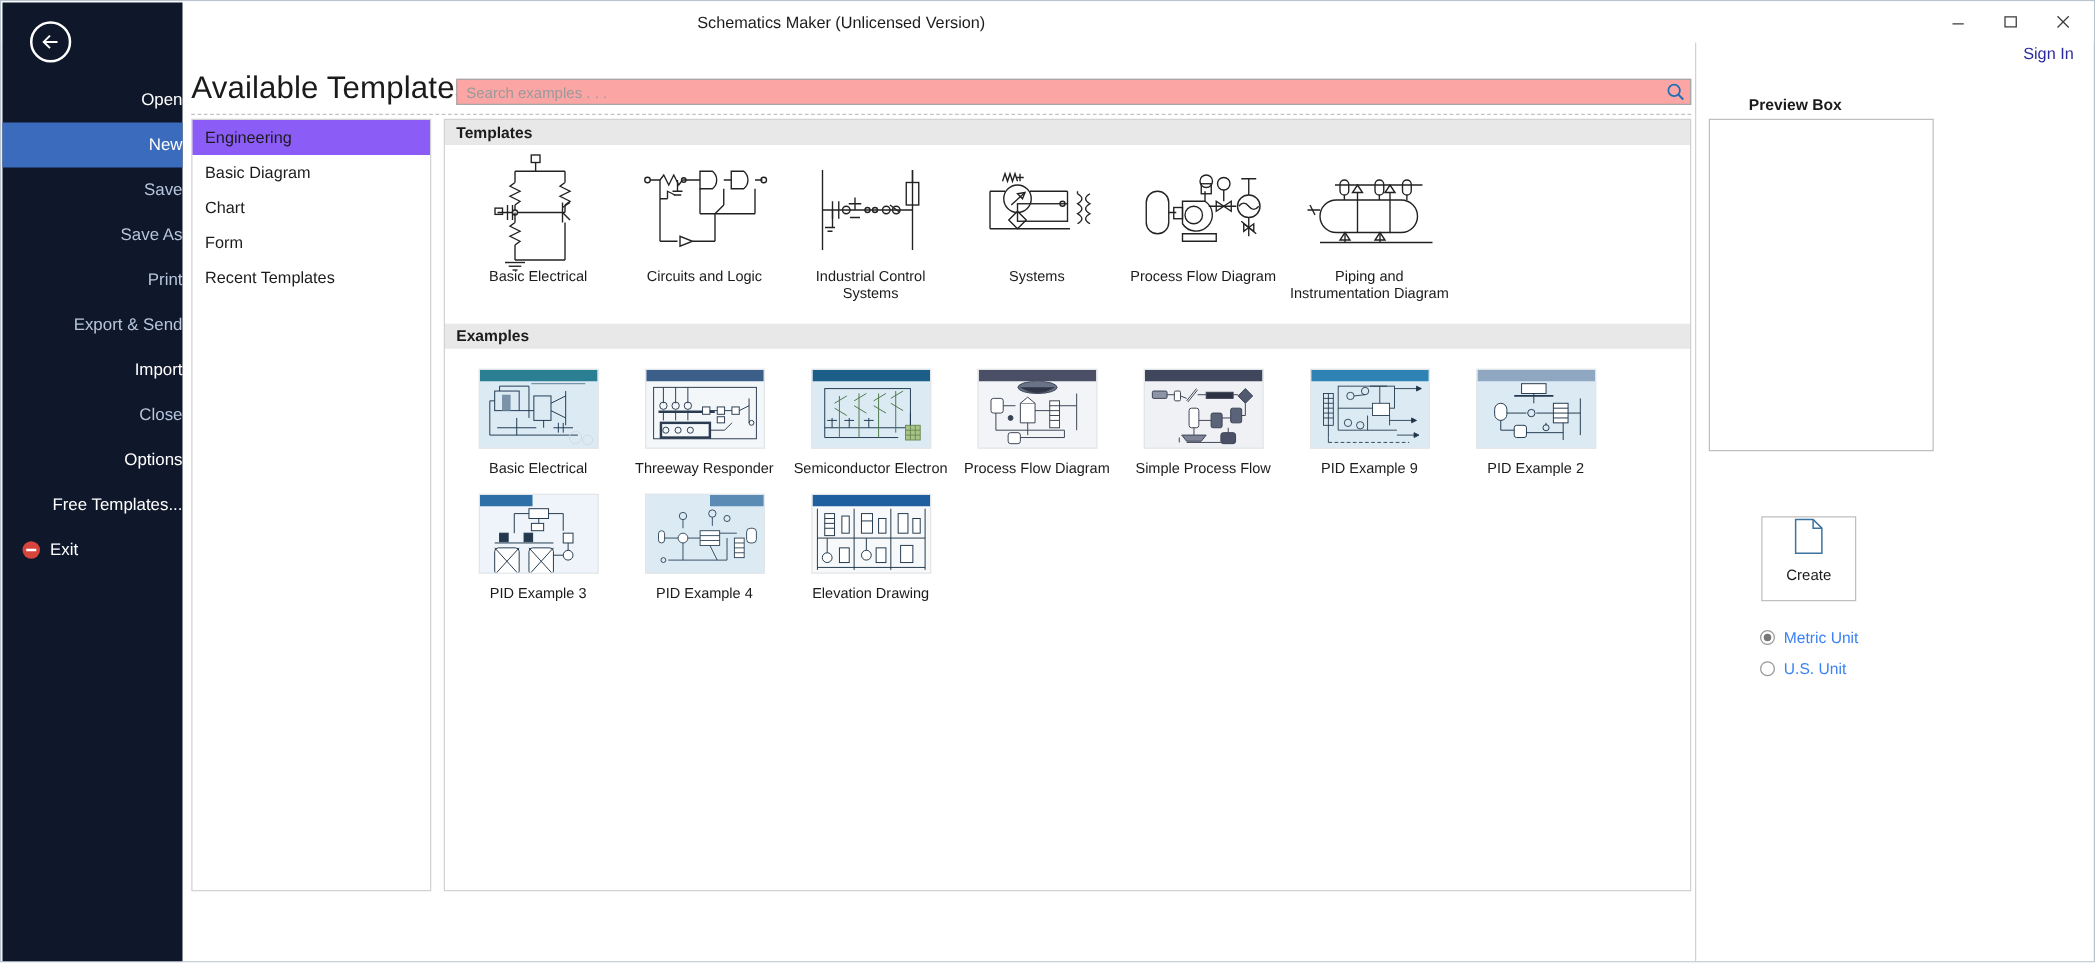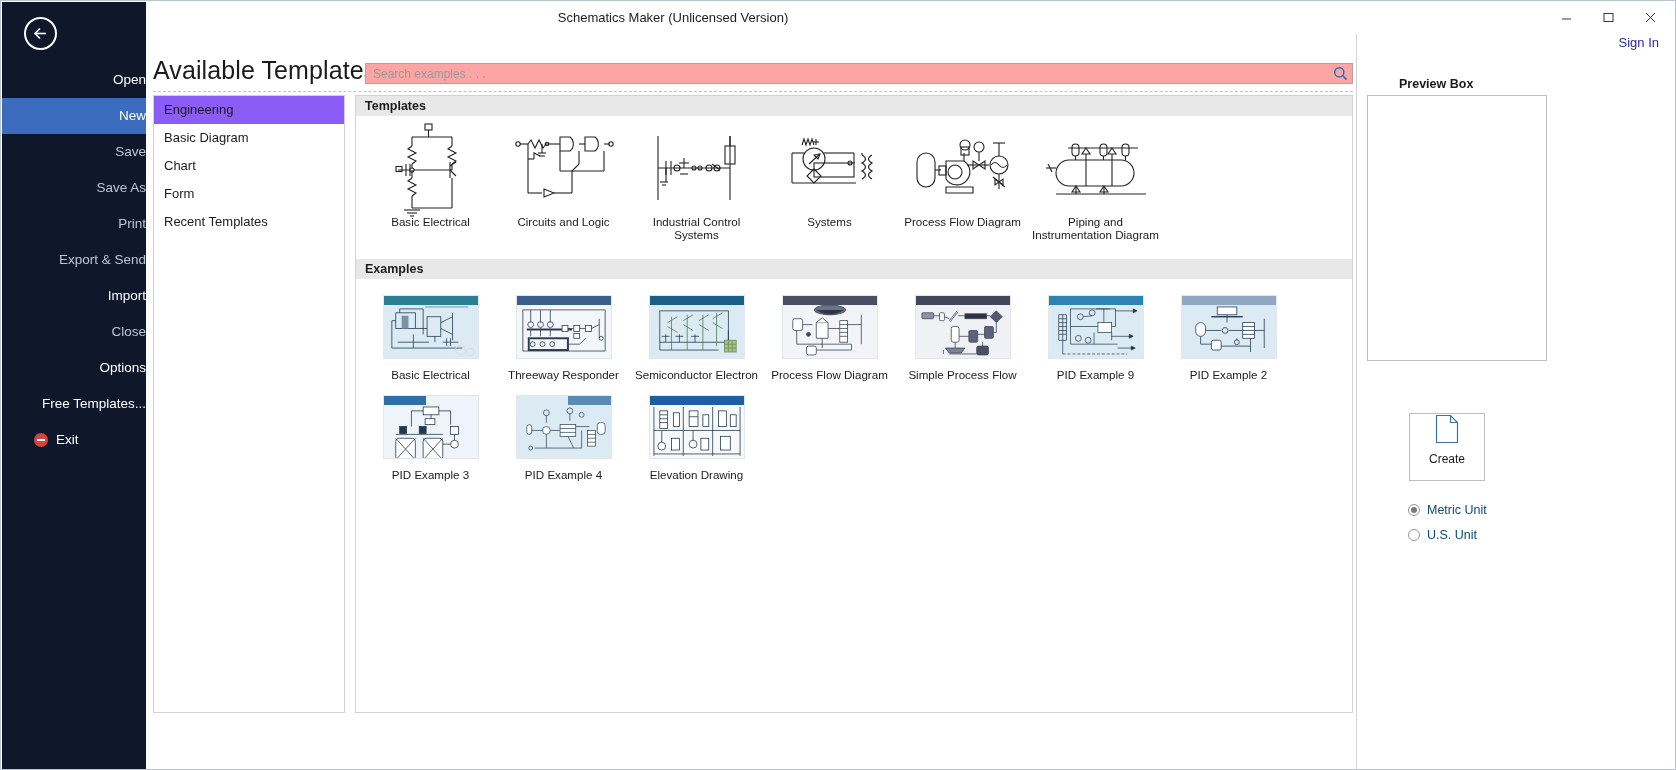--- a/index.html
+++ b/index.html
@@ -70,21 +70,21 @@
   .nav-item {
     height: 36px; line-height: 36px;
     padding-left: 23px;
     font-size: 13.5px;
     color: #ffffff;
     cursor: pointer;
     white-space: nowrap;
   }
   .nav-item.dim { color: #b7c6dd; }
   .nav-item.active { background: #3a6bbd; color: #ffffff; }
-  .nav-item.exit { display: flex; align-items: center; gap: 8px; padding-left: 32px; }
+  .nav-item.exit { display: flex; align-items: center; gap: 8px; padding-left: 16px; }
   .exit-icon {
     width: 14px; height: 14px; border-radius: 50%;
     background: #d6443c;
     display: inline-flex; align-items: center; justify-content: center;
     flex: none;
   }
   .exit-icon i { display:block; width: 8px; height: 2px; background: #fff; }
 
   
   .headline {
@@ -222,21 +222,21 @@
     border: 1px solid #bfbfbf;
     background: #ffffff;
     display: flex; flex-direction: column;
     align-items: center; 
     cursor: pointer;
   }
   .create-label { margin-top: 4px; font-size: 12px; color: #1b1b1b; }
   .radio-row {
     position: absolute; left: 1407px;
     display: flex; align-items: center; gap: 7px;
-    font-size: 12.5px; color: #0c4a6e; cursor: pointer;
+    font-size: 12.5px; color: #3b82f6; cursor: pointer;
   }
   .radio-row.r1 { top: 502px; }
   .radio-row.r2 { top: 527px; }
   .radio {
     width: 12px; height: 12px; border-radius: 50%;
     border: 1px solid #999; background: #fff;
     display: inline-flex; align-items: center; justify-content: center;
     flex: none;
   }
   .radio.on::after {

